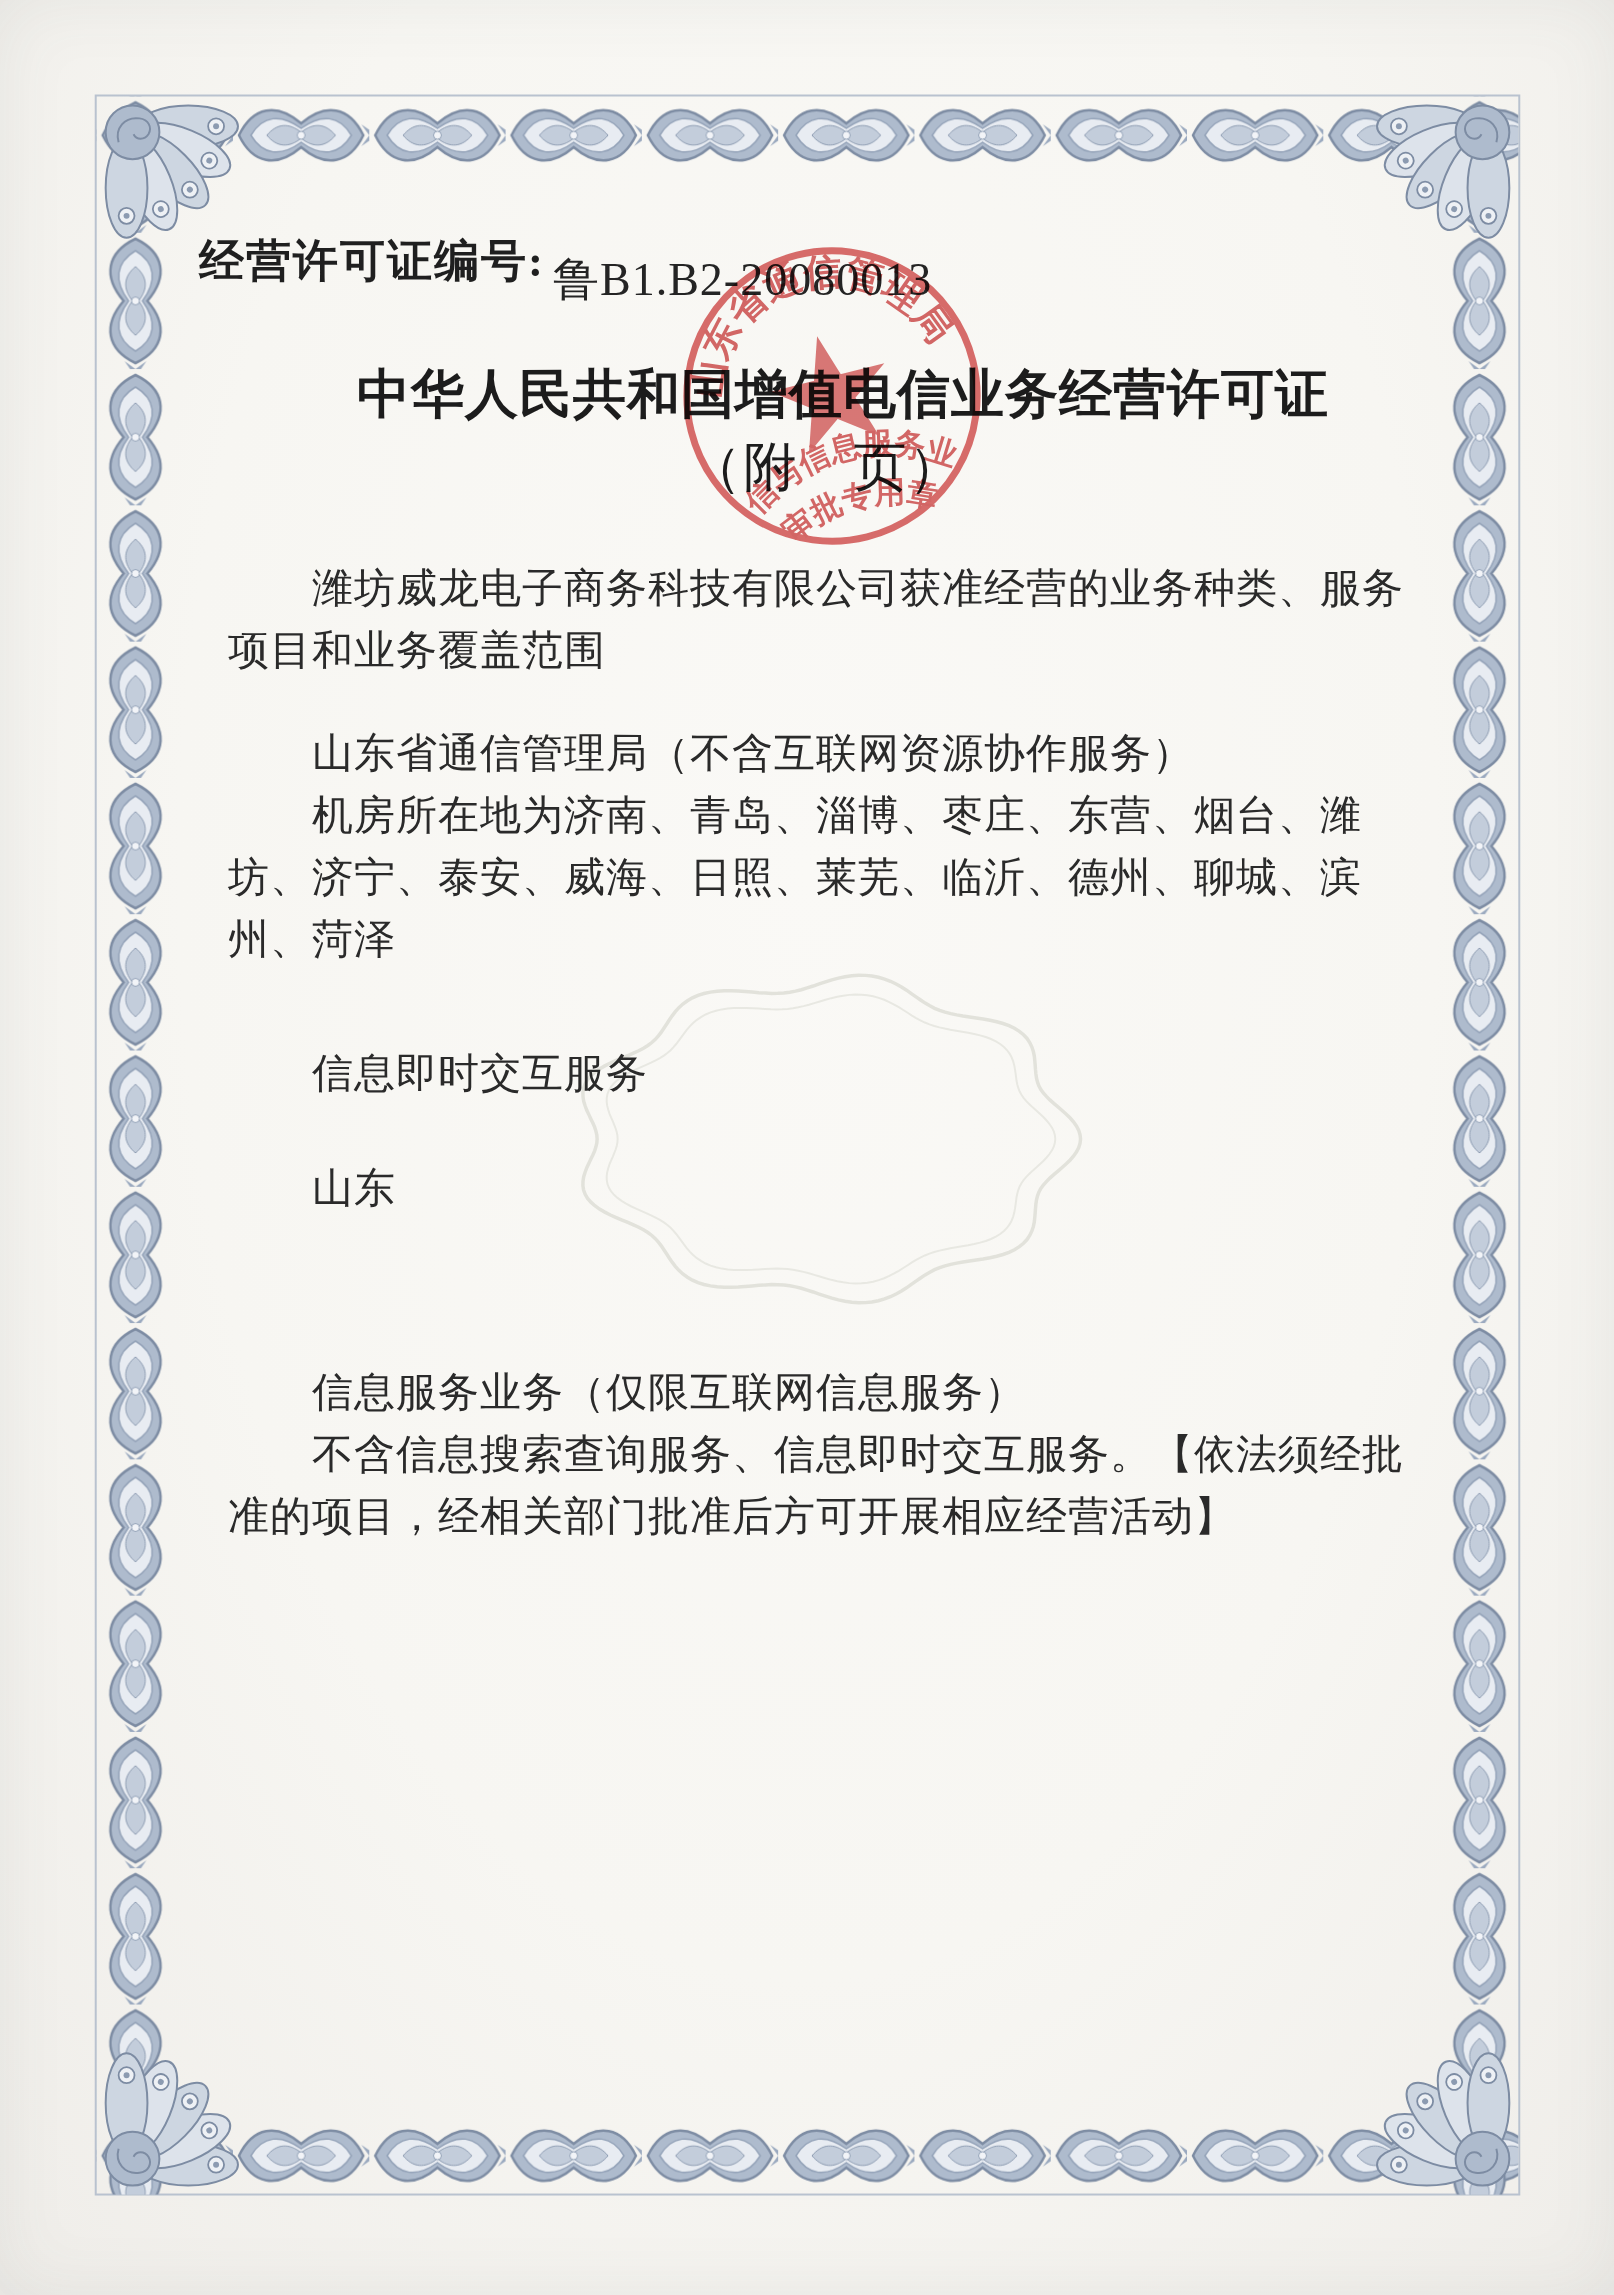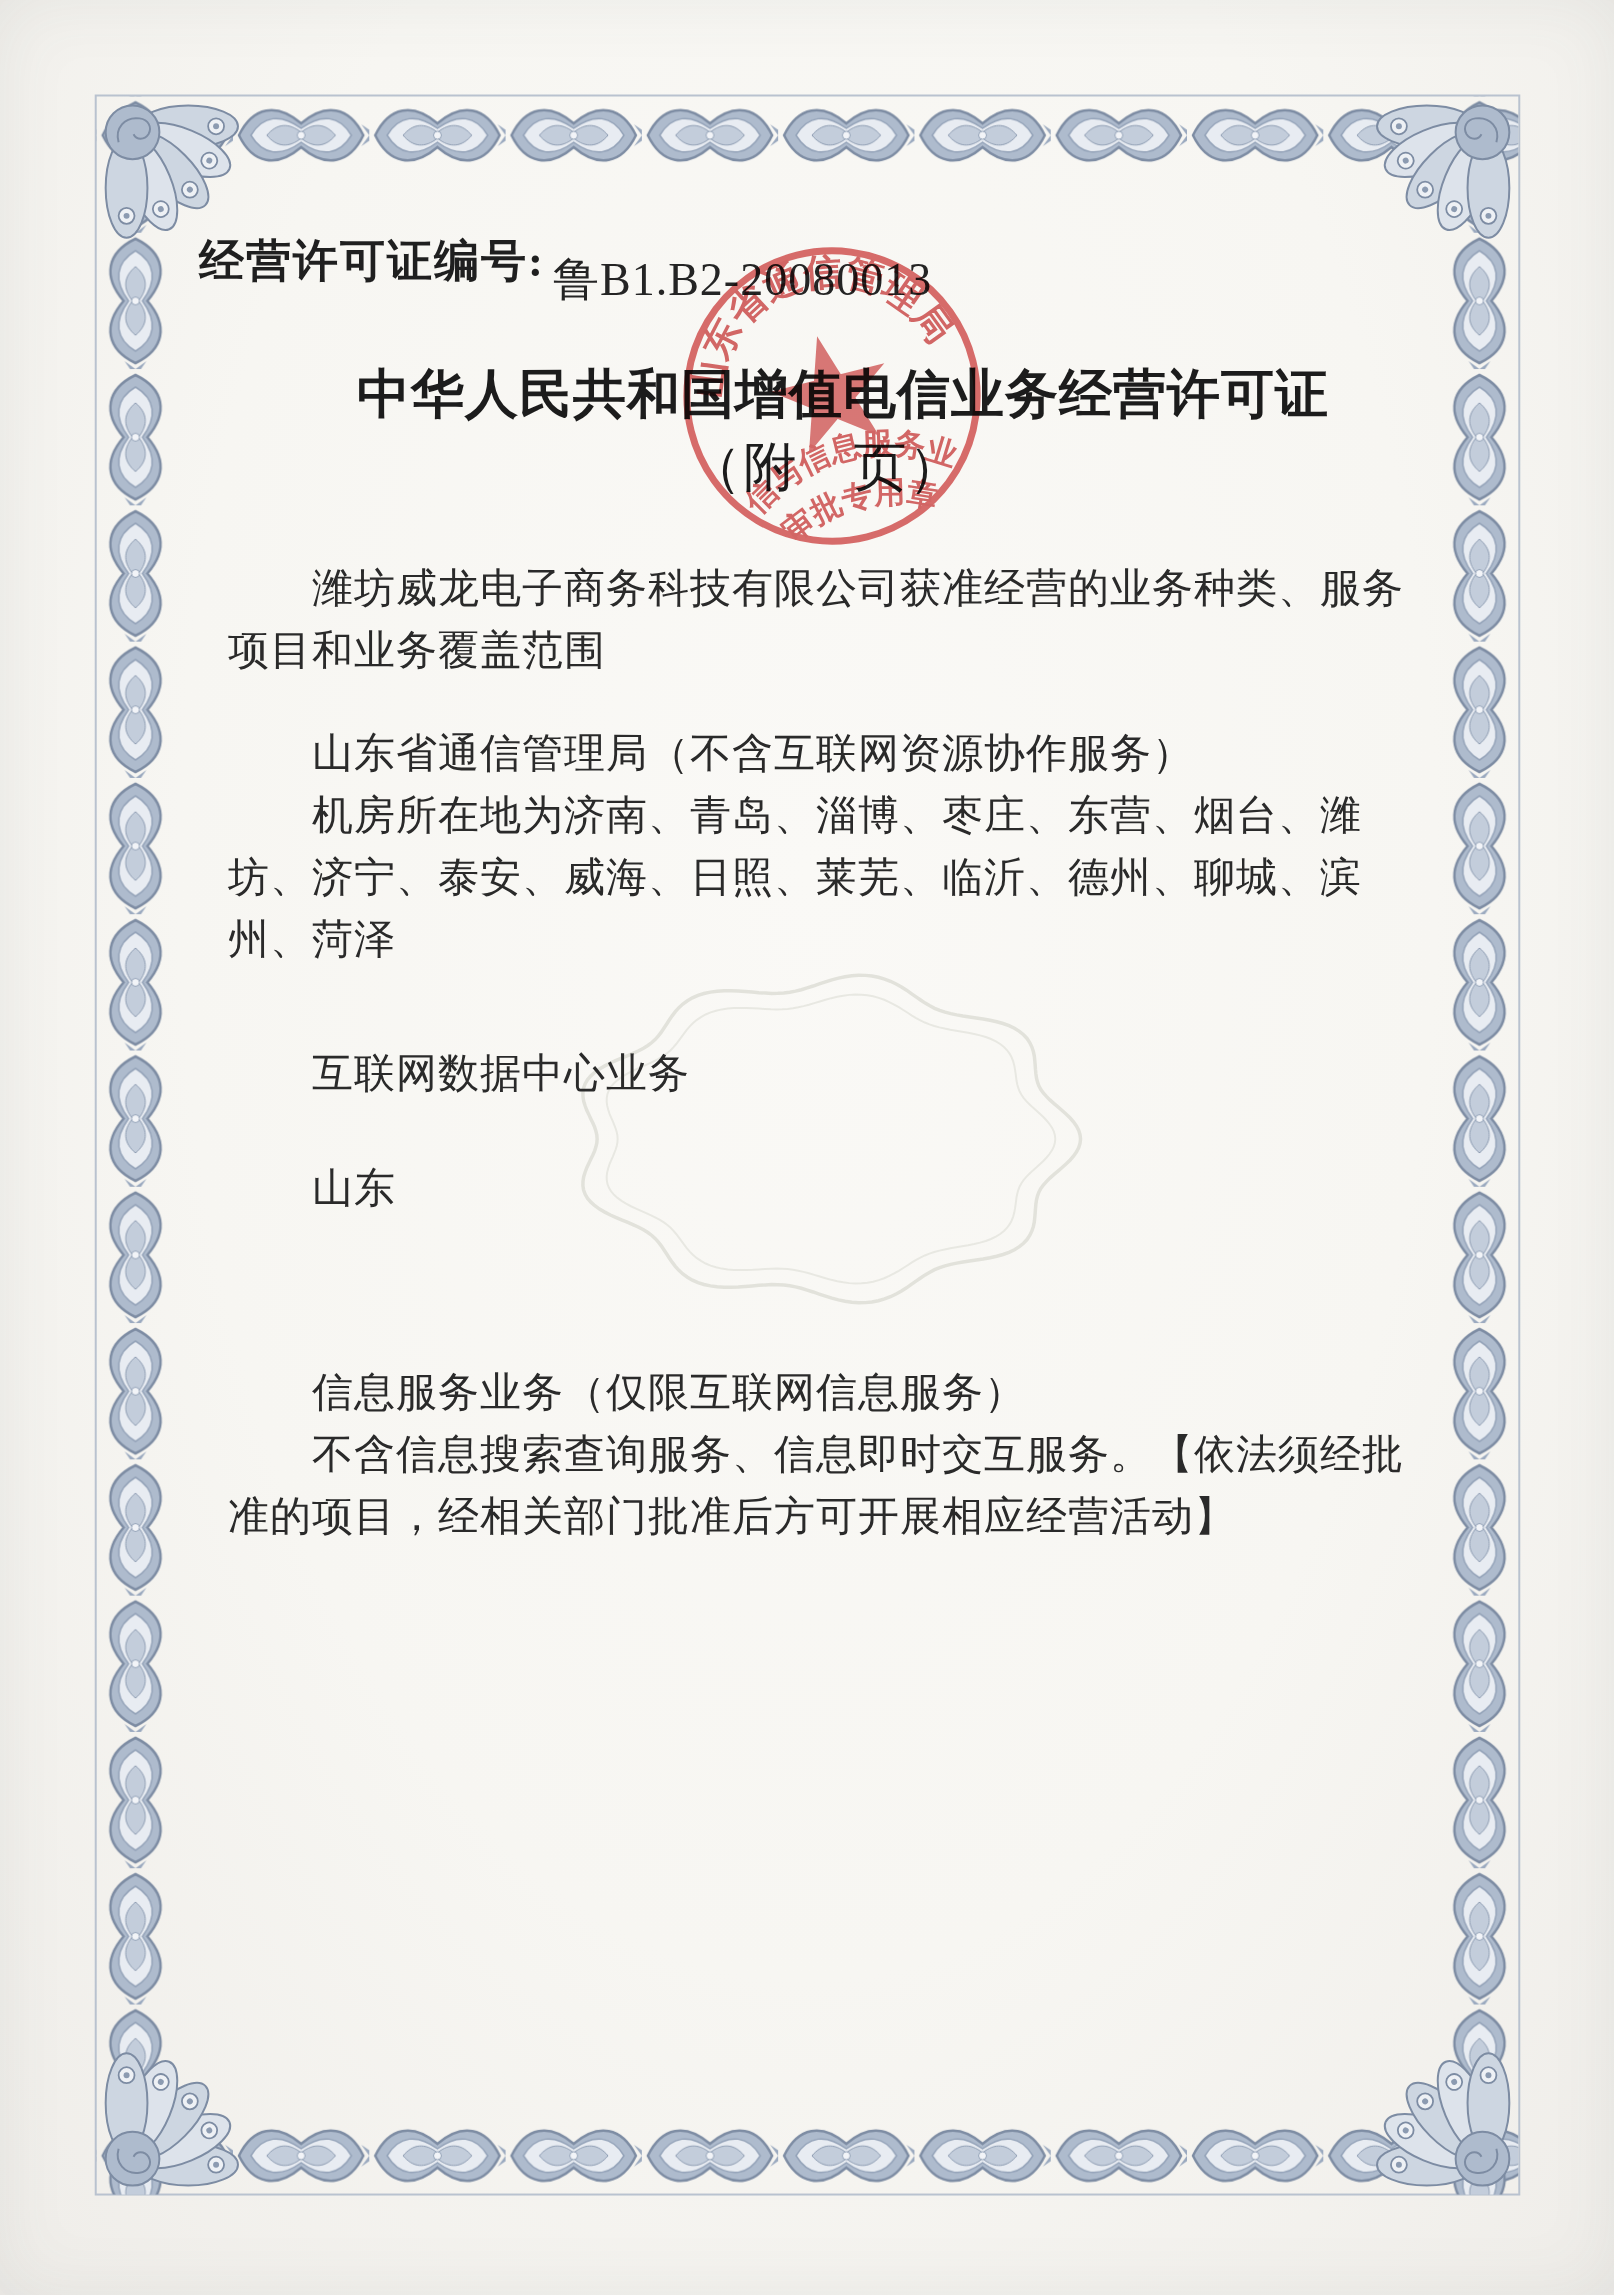--- a/index.html
+++ b/index.html
@@ -136,21 +136,21 @@
   <h1 class="title">中华人民共和国增值电信业务经营许可证</h1>
   <div class="subtitle">（附　页）</div>
 
   <div class="body-text">
     <div class="ln ind">潍坊威龙电子商务科技有限公司获准经营的业务种类、服务</div>
     <div class="ln">项目和业务覆盖范围</div>
     <div class="ln ind mt-a">山东省通信管理局（不含互联网资源协作服务）</div>
     <div class="ln ind">机房所在地为济南、青岛、淄博、枣庄、东营、烟台、潍</div>
     <div class="ln">坊、济宁、泰安、威海、日照、莱芜、临沂、德州、聊城、滨</div>
     <div class="ln">州、菏泽</div>
-    <div class="ln ind mt-b">互联网数据中心业务</div>
+    <div class="ln ind mt-b">信息即时交互服务</div>
     <div class="ln ind mt-c">山东</div>
     <div class="ln ind mt-d">信息服务业务（仅限互联网信息服务）</div>
     <div class="ln ind">不含信息搜索查询服务、信息即时交互服务。【依法须经批</div>
     <div class="ln">准的项目，经相关部门批准后方可开展相应经营活动】</div>
   </div>
 
   <svg class="stamp-svg" width="338" height="338" viewBox="-170 -170 340 340">
     <g transform="rotate(-14)">
       <circle cx="0" cy="0" r="146" fill="none" stroke="#d65252" stroke-width="7"></circle>
       <path d="M0,-62 L36.4,50.2 L-59,-19.2 L59,-19.2 L-36.4,50.2 Z" fill="#d34f4f" fill-rule="nonzero" opacity="0.9"></path>

